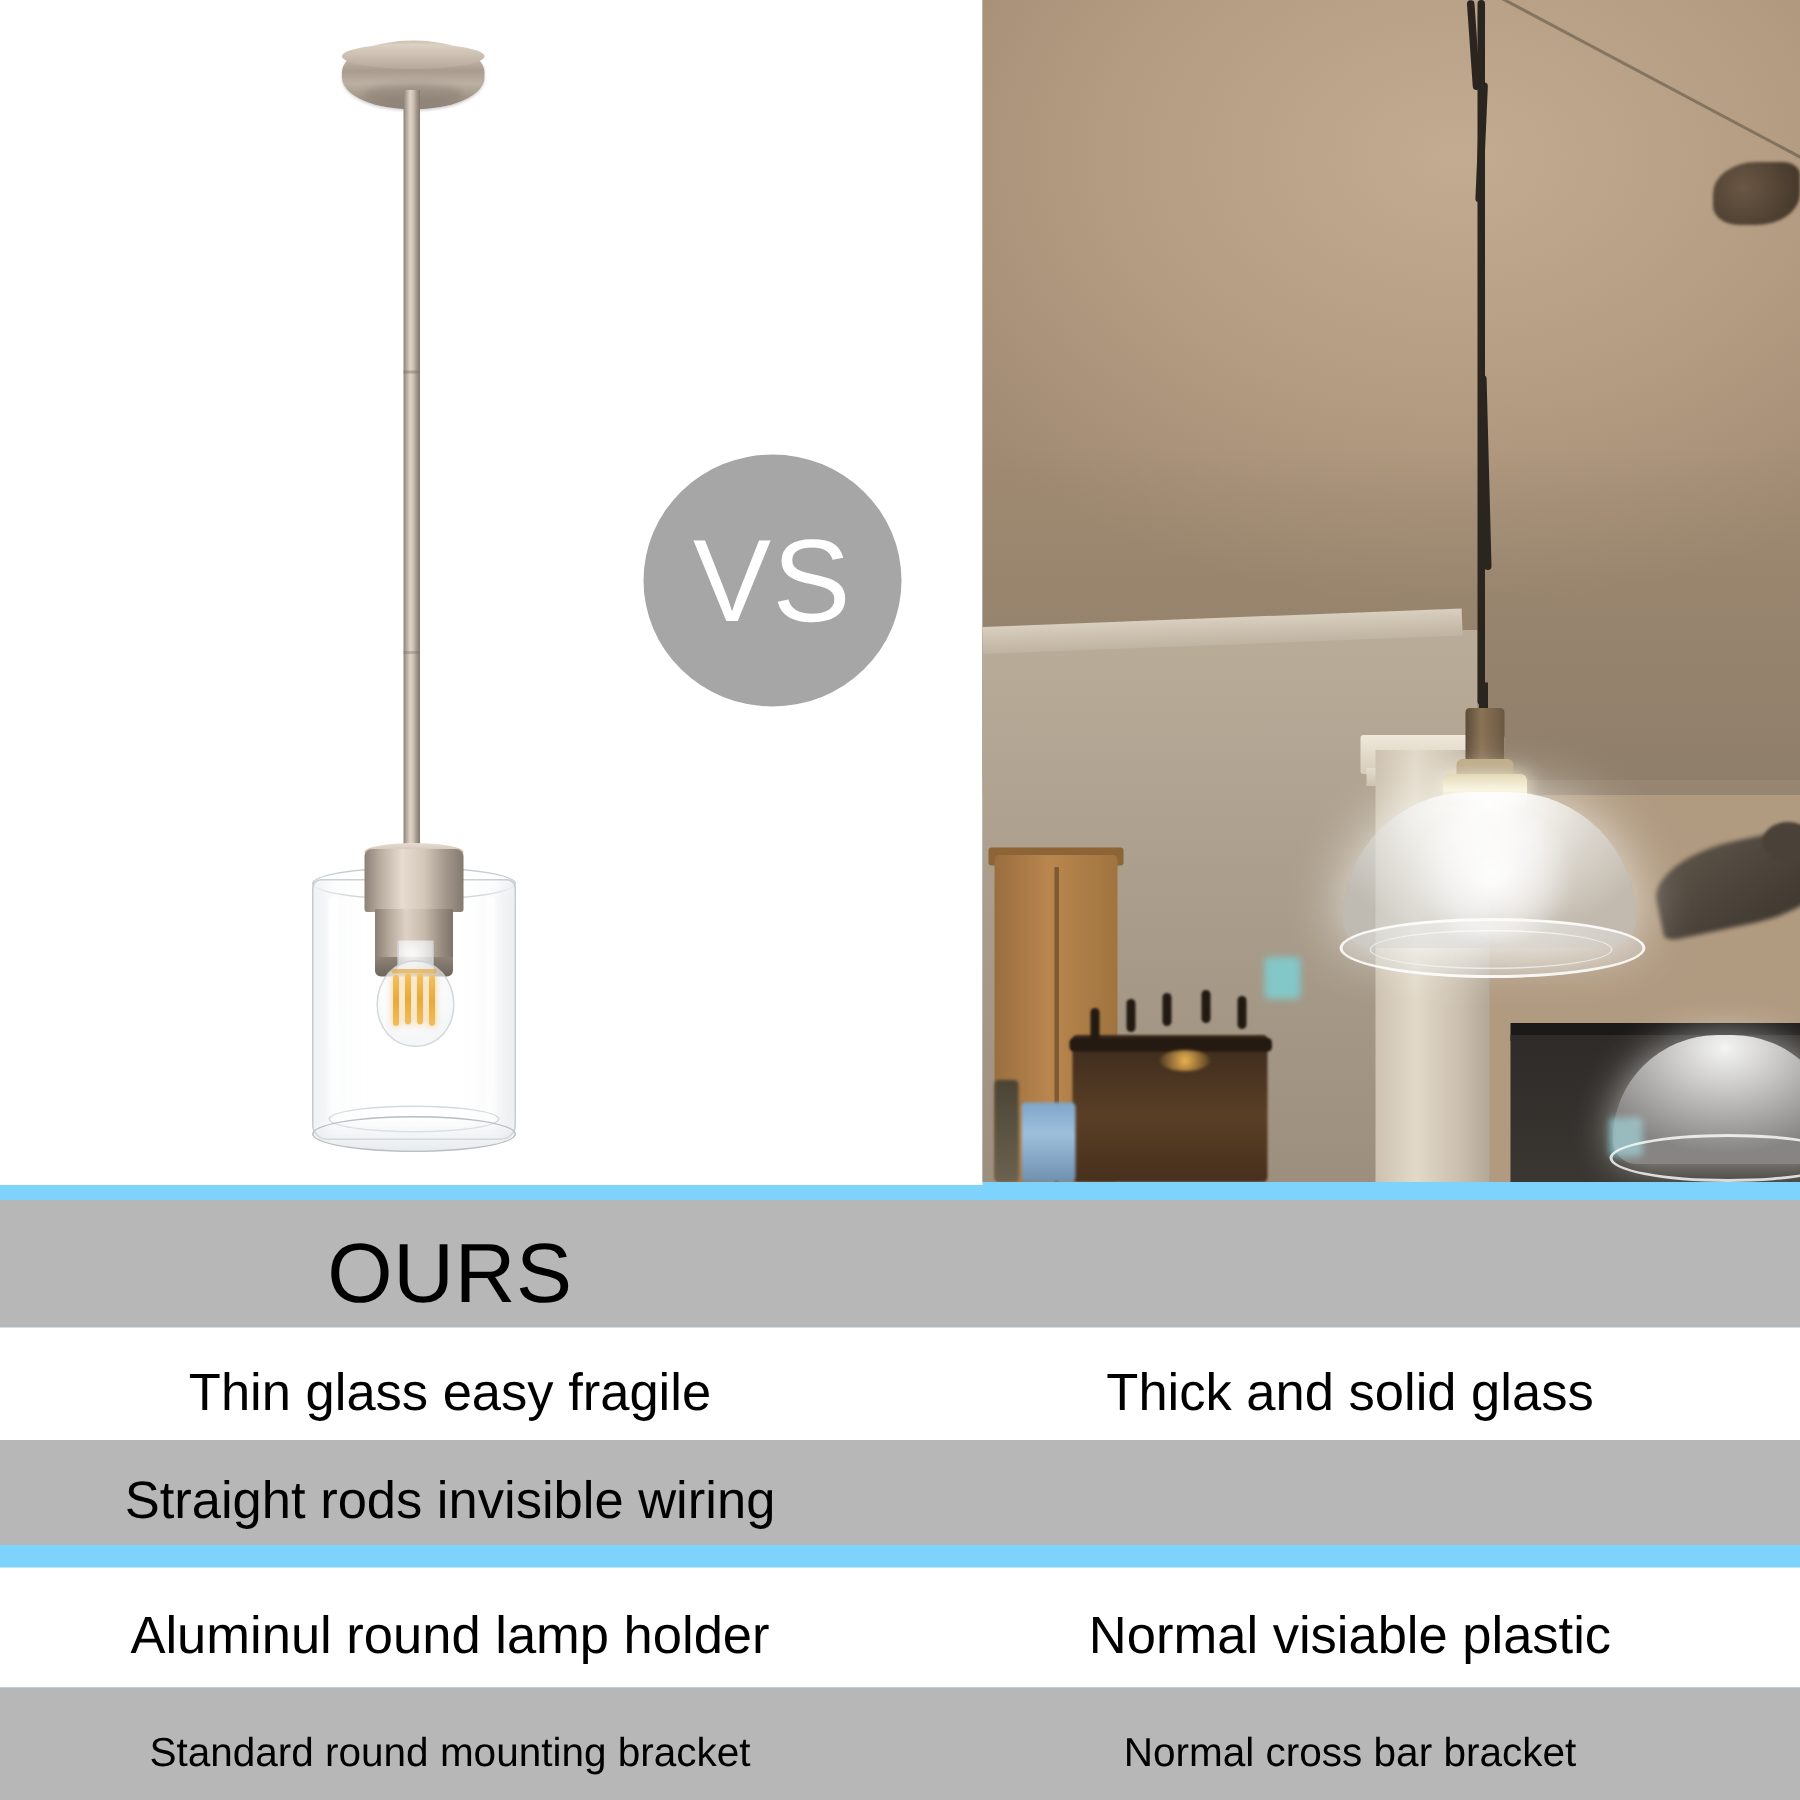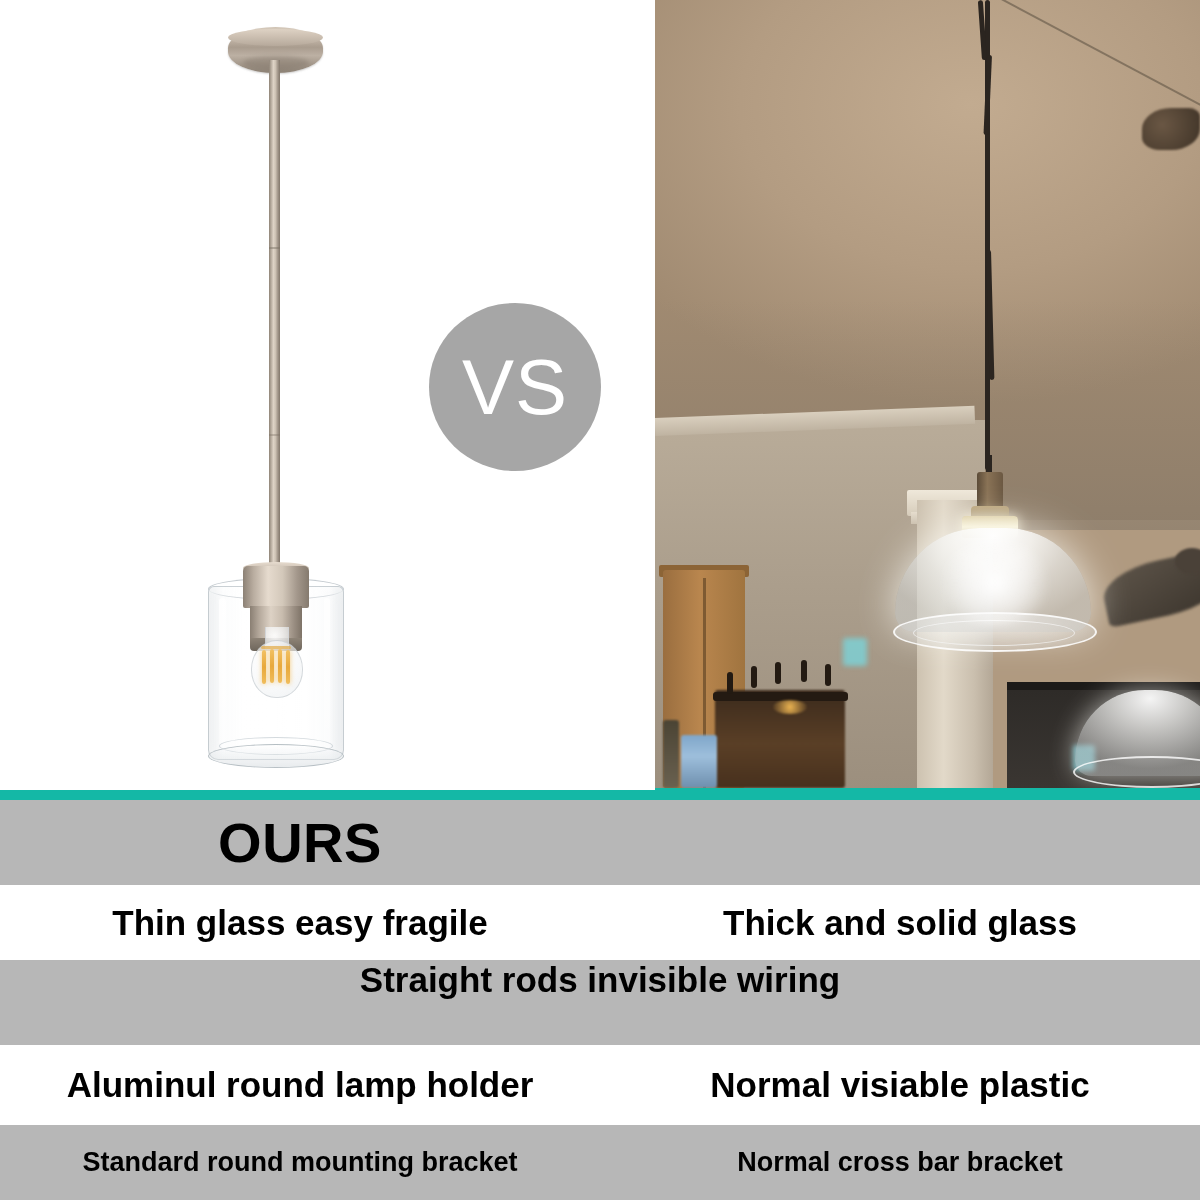--- a/index.html
+++ b/index.html
@@ -7,21 +7,21 @@
     padding: 0;
     background: #ffffff;
   }
   body {
     font-family: "Liberation Sans", sans-serif;
   }
   #page {
     position: relative;
     width: 1200px;
     height: 1200px;
-    background: #14b8a6;
+    background: #7dd3fc;
     overflow: hidden;
   }
 
   
   .top-area {
     position: absolute;
     left: 0; top: 0;
     width: 1200px;
     height: 790px;
   }
@@ -542,22 +542,23 @@
     width: 1200px;
     display: flex;
     align-items: center;
   }
   .trow.gray  { background: #b7b7b7; }
   .trow.white { background: #ffffff; }
   .cell {
     flex: 0 0 50%;
     text-align: center;
     color: #000000;
-    font-weight: 700;
+    font-weight: 400;
     white-space: nowrap;
+    margin-top: 12px;
   }
   .cell.head {
     font-size: 56px;
     letter-spacing: 0.5px;
   }
   .cell.body {
     font-size: 35px;
   }
   .cell.body.tight { font-size: 27px; }
 </style>
@@ -661,21 +662,21 @@
 
     <div class="trow gray" style="top:10px; height:85px;">
       <div class="cell head">OURS</div>
     </div>
 
     <div class="trow white" style="top:95px; height:75px;">
       <div class="cell body">Thin glass easy fragile</div>
       <div class="cell body">Thick and solid glass</div>
     </div>
 
-    <div class="trow gray" style="top:170px; height:85px;flex-direction:column;">
+    <div class="trow gray" style="top:170px; height:70px;">
       <div class="cell body">Straight rods invisible wiring</div>
     </div>
 
     <div class="trow white" style="top:255px; height:80px;">
       <div class="cell body">Aluminul round lamp holder</div>
       <div class="cell body">Normal visiable plastic</div>
     </div>
 
     <div class="trow gray" style="top:335px; height:75px;">
       <div class="cell body tight">Standard round mounting bracket</div>

